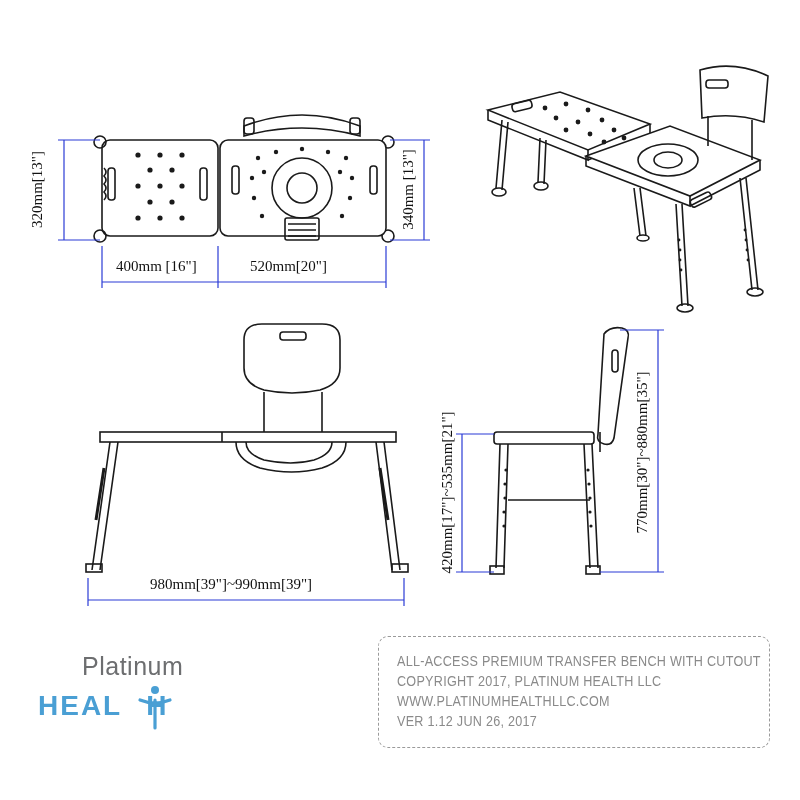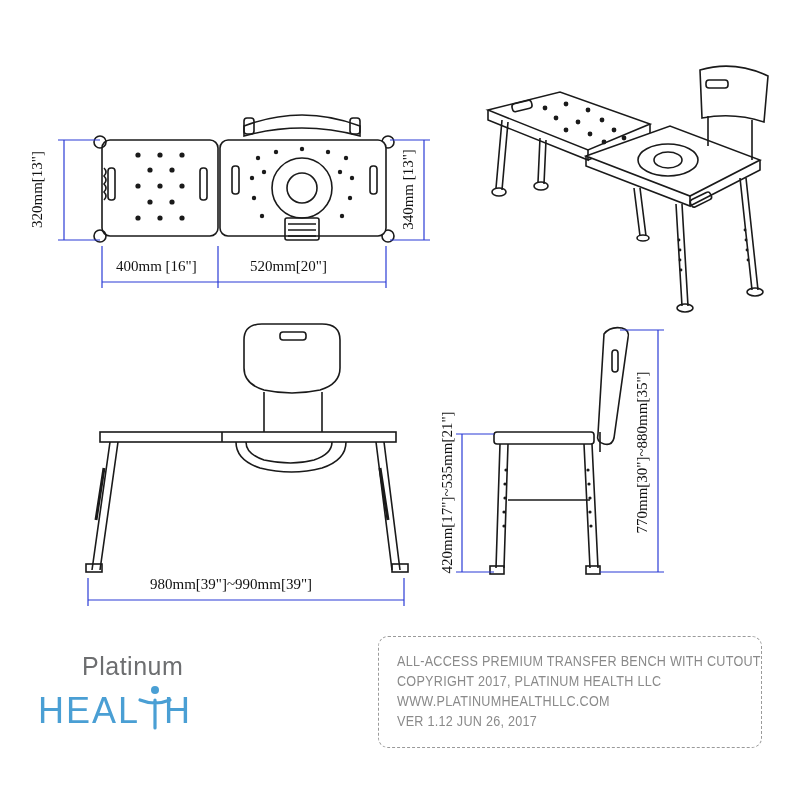--- a/index.html
+++ b/index.html
@@ -3,22 +3,22 @@
 <meta charset="utf-8">
 <style>
   html, body { margin: 0; padding: 0; background: #ffffff; }
   body { width: 800px; height: 800px; position: relative; overflow: hidden;
          font-family: "Liberation Serif", serif; color: #222; }
   .abs { position: absolute; }
   svg.draw { position: absolute; left: 0; top: 0; }
   .dim { font-family: "Liberation Serif", serif; font-size: 15px; color: #111; white-space: nowrap; }
   .vdim { transform-origin: center center; transform: rotate(-90deg); }
   .logo-top { font-family: "Liberation Sans", sans-serif; font-size: 25px; color: #6d6e70; letter-spacing: 0.5px; margin-left: 44px; }
-  .logo-bot { font-family: "Liberation Sans", sans-serif; font-size: 36px; color: #4a9fd4; letter-spacing: 3px; }
-  .info-box { border: 1.5px dashed #9a9a9a; border-radius: 10px; }
+  .logo-bot { font-family: "Liberation Sans", sans-serif; font-size: 28px; color: #4a9fd4; letter-spacing: 3px; font-weight: bold; }
+  .info-box { border: 1.5px dashed #9a9a9a; border-radius: 10px; padding-left: 8px; }
   .info-line { font-family: "Liberation Sans", sans-serif; font-size: 14px; color: #8a8a8a;
                letter-spacing: 0.3px; line-height: 20px; white-space: nowrap; transform: scaleX(0.9); transform-origin: left center; }
 </style>
 </head>
 <body>
 
 <svg class="draw" width="800" height="800" viewBox="0 0 800 800" fill="none" stroke="#1a1a1a" stroke-width="1.6">
 
   <g>
 

